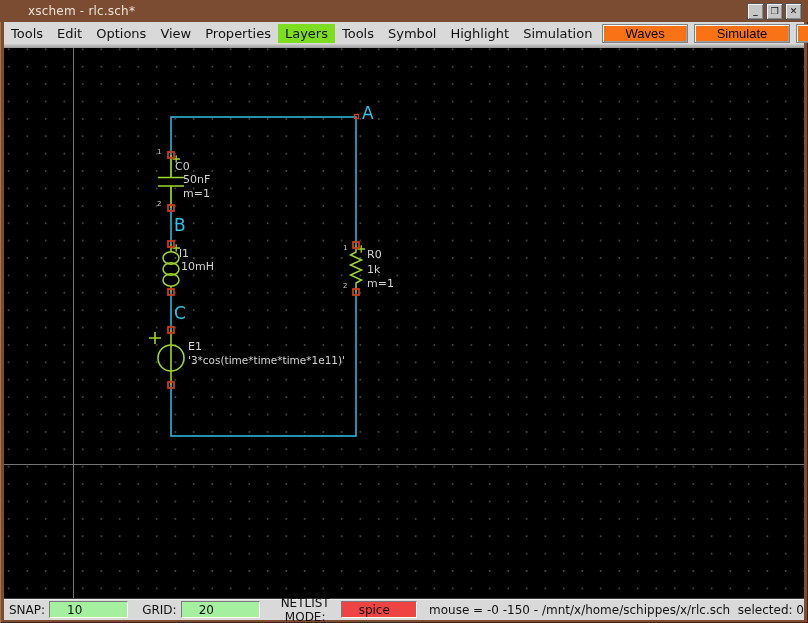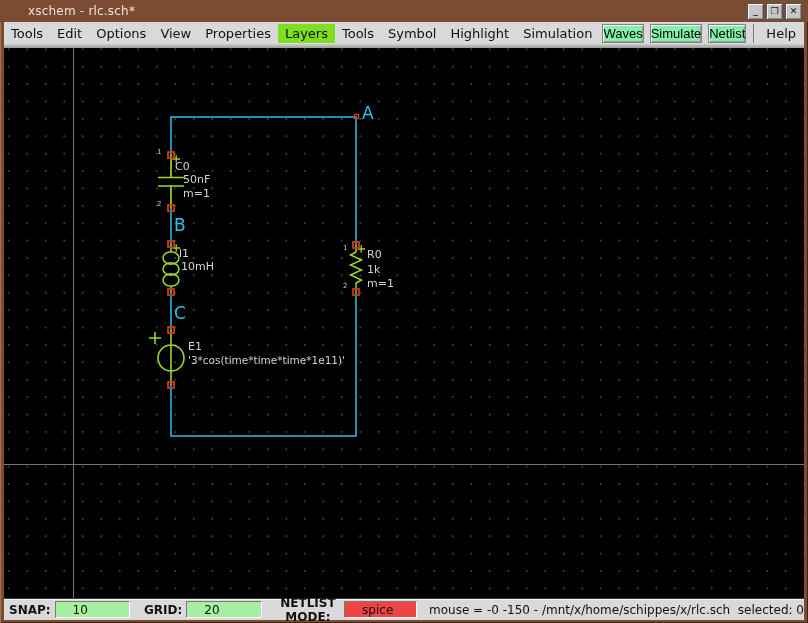--- a/index.html
+++ b/index.html
@@ -17,42 +17,42 @@
   .win-btn{width:15px;height:15px;background:#c6c6c6;border:1px solid #555;
     box-shadow:inset 1px 1px 0 #f2f2f2, inset -1px -1px 0 #8a8a8a;
     display:flex;align-items:center;justify-content:center;
     font-size:9px;font-weight:bold;color:#111;line-height:1;cursor:default;}
   
   .menubar{position:absolute;top:22px;left:4px;right:4px;height:22px;background:#d9d9d9;
     display:flex;align-items:center;font-size:13px;color:#111;}
   .menu-item{padding:2px 7px;cursor:default;}
   .menu-item.hl{background:#7ddd20;}
   .menu-spacer{flex:1;}
-  .menu-btn{margin:0 3px;padding:1px 0;background:#86efac;border:1px solid #828282;
+  .menu-btn{margin:0 3px;padding:1px 22px;background:#f97316;border:1px solid #828282;
     box-shadow:inset 1px 1px 0 #fafafa, inset -1px -1px 0 #9e9e9e;font-size:13px;cursor:default;}
   .menu-help{border-left:1px solid #777;padding:2px 10px 2px 12px;margin-left:4px;}
   .menubar-strip{position:absolute;top:44px;left:4px;right:4px;height:4px;
     background:linear-gradient(#cfcfcf,#9a9a9a);}
   
   .canvas{position:absolute;top:48px;left:4px;width:800px;height:550px;background:#000;
     background-image:radial-gradient(circle,#4f4f4f 0.7px, transparent 1.2px);
     background-size:18.5px 17.4px;background-position:14px 10px;}
   .axis-v{position:absolute;top:0;bottom:0;left:69px;width:1px;background:#757575;}
   .axis-h{position:absolute;left:0;right:0;top:416px;height:1px;background:#757575;}
   .canvas svg{position:absolute;top:0;left:0;}
   .lbl{position:absolute;white-space:pre;}
   .node-lbl{color:#2fc1e6;font-size:17px;}
   .comp-lbl{color:#d2d2d2;font-size:11px;}
   .comp-lbl.small{font-size:10.5px;}
   .pin-num{color:#c8c8c8;font-size:7px;}
   
   .statusbar{position:absolute;top:598px;left:4px;width:800px;height:21px;background:#d9d9d9;
     border-top:1px solid #3c3c3c;box-shadow:inset 0 1px 0 #f0f0f0;
     display:flex;align-items:center;font-size:12px;color:#111;}
-  .sb-label{margin-left:5px;font-weight:bold;}
+  .sb-label{margin-left:5px;}
   .entry{height:15px;border:1px solid;border-color:#7a7a7a #fff #fff #7a7a7a;
     font-size:12px;color:#111;padding:0 17px;display:flex;align-items:center;}
   .entry.green{background:#a5efa0;width:64px;}
   .entry.gray{background:#ef4444;width:60px;}
   .sb-info{margin-left:12px;white-space:pre;}
   .gap14{margin-left:14px;text-align:center;}
   .gap4{margin-left:4px;}
 </style>
 </head>
 <body>

